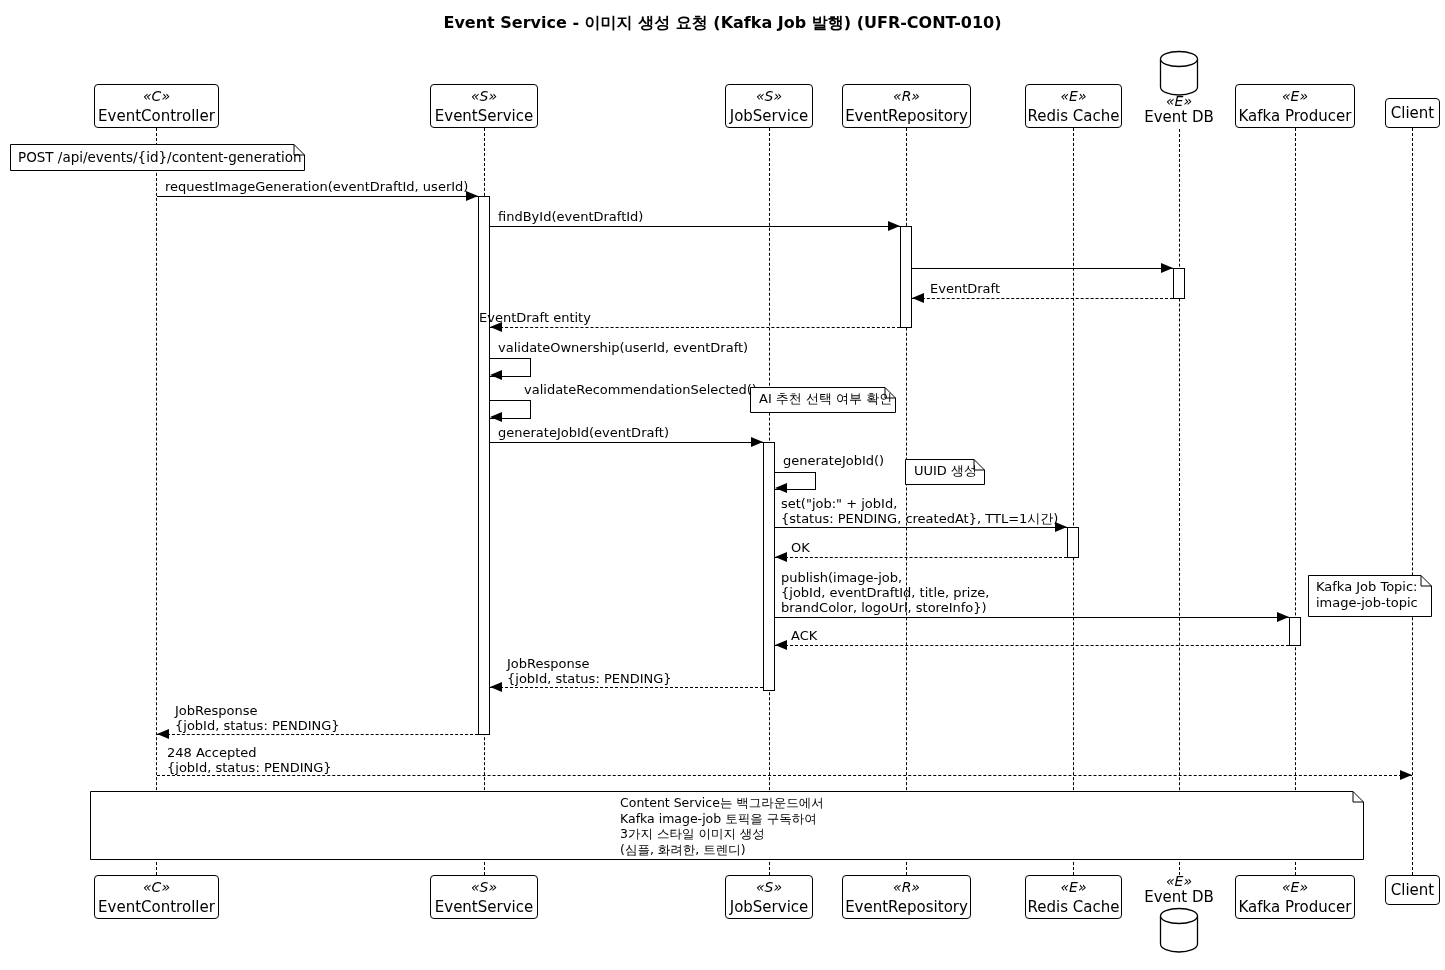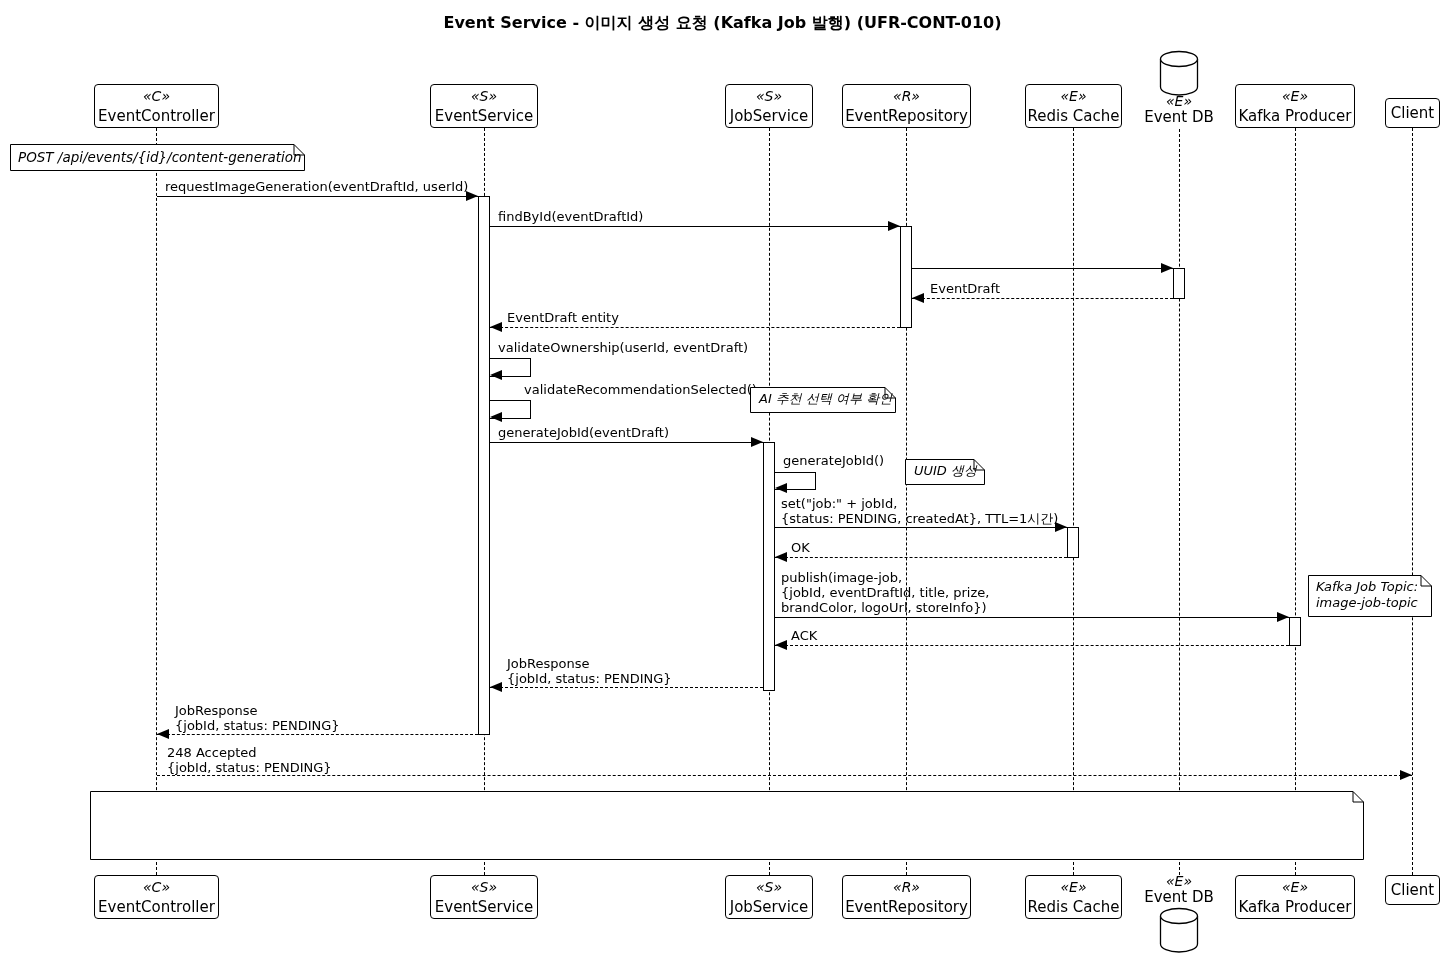--- a/index.html
+++ b/index.html
@@ -15,21 +15,21 @@
   .lifeline{position:absolute;width:0;border-left:1px dashed #000;z-index:0;}
   .act{position:absolute;width:12px;box-sizing:border-box;border:1px solid #000;background:#fff;z-index:2;}
   .ln{position:absolute;height:0;border-top:1px solid #000;z-index:4;}
   .ln.dsh{border-top:1px dashed #000;}
   .ah{position:absolute;width:0;height:0;border-top:5px solid transparent;
       border-bottom:5px solid transparent;z-index:5;}
   .ah.r{border-left:12px solid #000;}
   .ah.l{border-right:12px solid #000;}
   .selfloop{position:absolute;border:1px solid #000;border-left:none;z-index:4;}
   .mlabel{position:absolute;font-size:13px;line-height:15px;white-space:pre-line;z-index:6;}
-  .note{position:absolute;z-index:7;font-style:italic;}
+  .note{position:absolute;z-index:7;}
   .note-bg{position:absolute;left:0;top:0;}
   .note-text{position:absolute;font-size:13px;line-height:16px;white-space:pre-line;}
   .dblabel{position:absolute;text-align:center;font-size:15px;line-height:16px;z-index:3;}
   .dblabel .st{display:block;}
   .cyl{position:absolute;z-index:3;}
 </style>
 </head>
 <body>
 
 <div id="canvas">
@@ -105,21 +105,21 @@
   <div class="ln" style="left:490px;top:226px;width:410px"></div>
   <div class="ah r" style="left:888px;top:221px"></div>
 
   <div class="ln" style="left:912px;top:268px;width:261px"></div>
   <div class="ah r" style="left:1161px;top:263px"></div>
 
   <div class="mlabel" style="left:930px;top:281px">EventDraft</div>
   <div class="ln dsh" style="left:912px;top:298px;width:261px"></div>
   <div class="ah l" style="left:912px;top:293px"></div>
 
-  <div class="mlabel" style="left:507px;top:310px">EventDraft entity</div>
+  <div class="mlabel" style="left:479px;top:310px">EventDraft entity</div>
   <div class="ln dsh" style="left:490px;top:327px;width:410px"></div>
   <div class="ah l" style="left:490px;top:322px"></div>
 
   <div class="mlabel" style="left:498px;top:340px">validateOwnership(userId, eventDraft)</div>
   <div class="selfloop" style="left:490px;top:358px;width:40px;height:17px"></div>
   <div class="ah l" style="left:490px;top:370px"></div>
 
   <div class="mlabel" style="left:524px;top:382px">validateRecommendationSelected()</div>
   <div class="selfloop" style="left:490px;top:400px;width:40px;height:17px"></div>
   <div class="ah l" style="left:490px;top:412px"></div>
@@ -186,20 +186,24 @@
   <div class="mlabel" style="left:167px;top:745px">248 Accepted
 {jobId, status: PENDING}</div>
   <div class="ln dsh" style="left:157px;top:775px;width:1255px"></div>
   <div class="ah r" style="left:1400px;top:770px"></div>
 
   <div class="note" style="left:90px;top:791px;width:1274px;height:69px">
     <svg class="note-bg" width="1274" height="69">
         <path d="M0.5,0.5 H1263 L1273.5,11 V68.5 H0.5 Z" fill="#ffffff" stroke="#000000"></path>
         <path d="M1263,0.5 V11 H1273.5" fill="none" stroke="#000000"></path>
       </svg>
+    <div class="note-text" style="left:530px;top:4px;font-size:12.5px;line-height:15.5px">Content Service는 백그라운드에서
+Kafka image-job 토픽을 구독하여
+3가지 스타일 이미지 생성
+(심플, 화려한, 트렌디)</div>
   </div>
 
   <div class="pbox" style="left:94px;top:875px;width:125px;height:44px">
     <span class="st">«C»</span>
     <span class="pn">EventController</span>
   </div>
   <div class="pbox" style="left:430px;top:875px;width:108px;height:44px">
     <span class="st">«S»</span>
     <span class="pn">EventService</span>
   </div>

